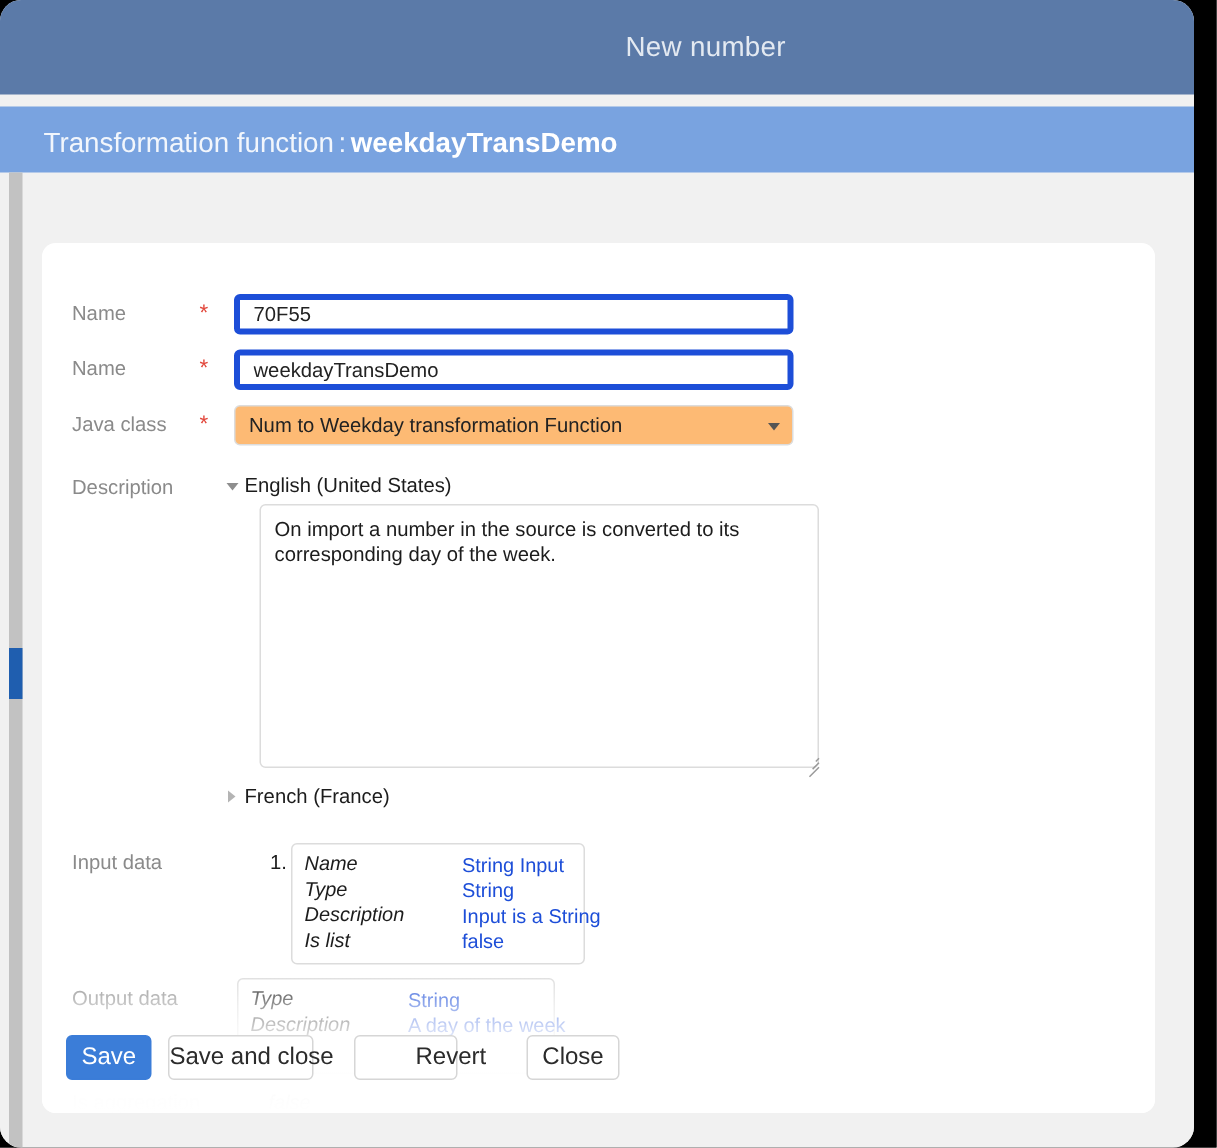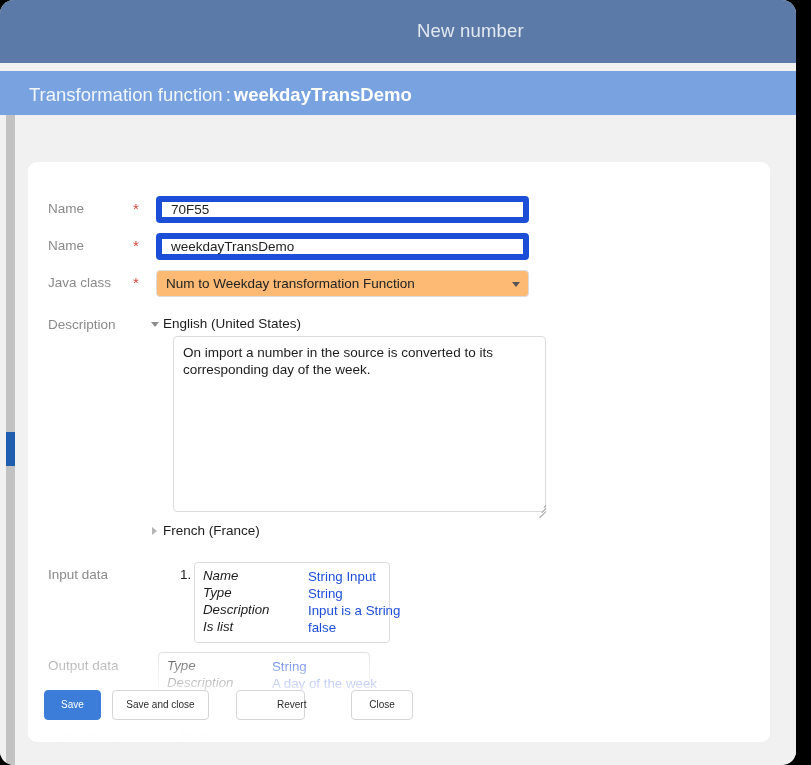--- a/index.html
+++ b/index.html
@@ -108,21 +108,21 @@
     font-size: 15px;
     color: #e2473b;
     line-height: 1;
   }
 
   .tbox {
     position: absolute;
     left: 128px;
     height: 27px;
     background: #ffffff;
-    border: 6px solid #1d4ed8;
+    border: 4px solid #1d4ed8;
     border-radius: 4px;
     font-size: 13.5px;
     color: #222222;
     padding: 0 9px;
     line-height: 25px;
     font-family: "Liberation Sans", sans-serif;
     outline: none;
   }
   .w-code { width: 373px; }
 
@@ -250,21 +250,21 @@
   #button-bar {
     position: absolute;
     left: 16px; top: 528px;
     height: 30px;
   }
   .btn {
     position: absolute;
     top: 0;
     height: 30px;
     border-radius: 4px;
-    font-size: 10px;
+    font-size: 16px;
     font-family: "Liberation Sans", sans-serif;
     line-height: 28px;
     text-align: center;
     white-space: nowrap;
     cursor: pointer;
   }
   .btn-primary {
     background: #3b7dd8;
     border: 1px solid #3b7dd8;
     color: #ffffff;

